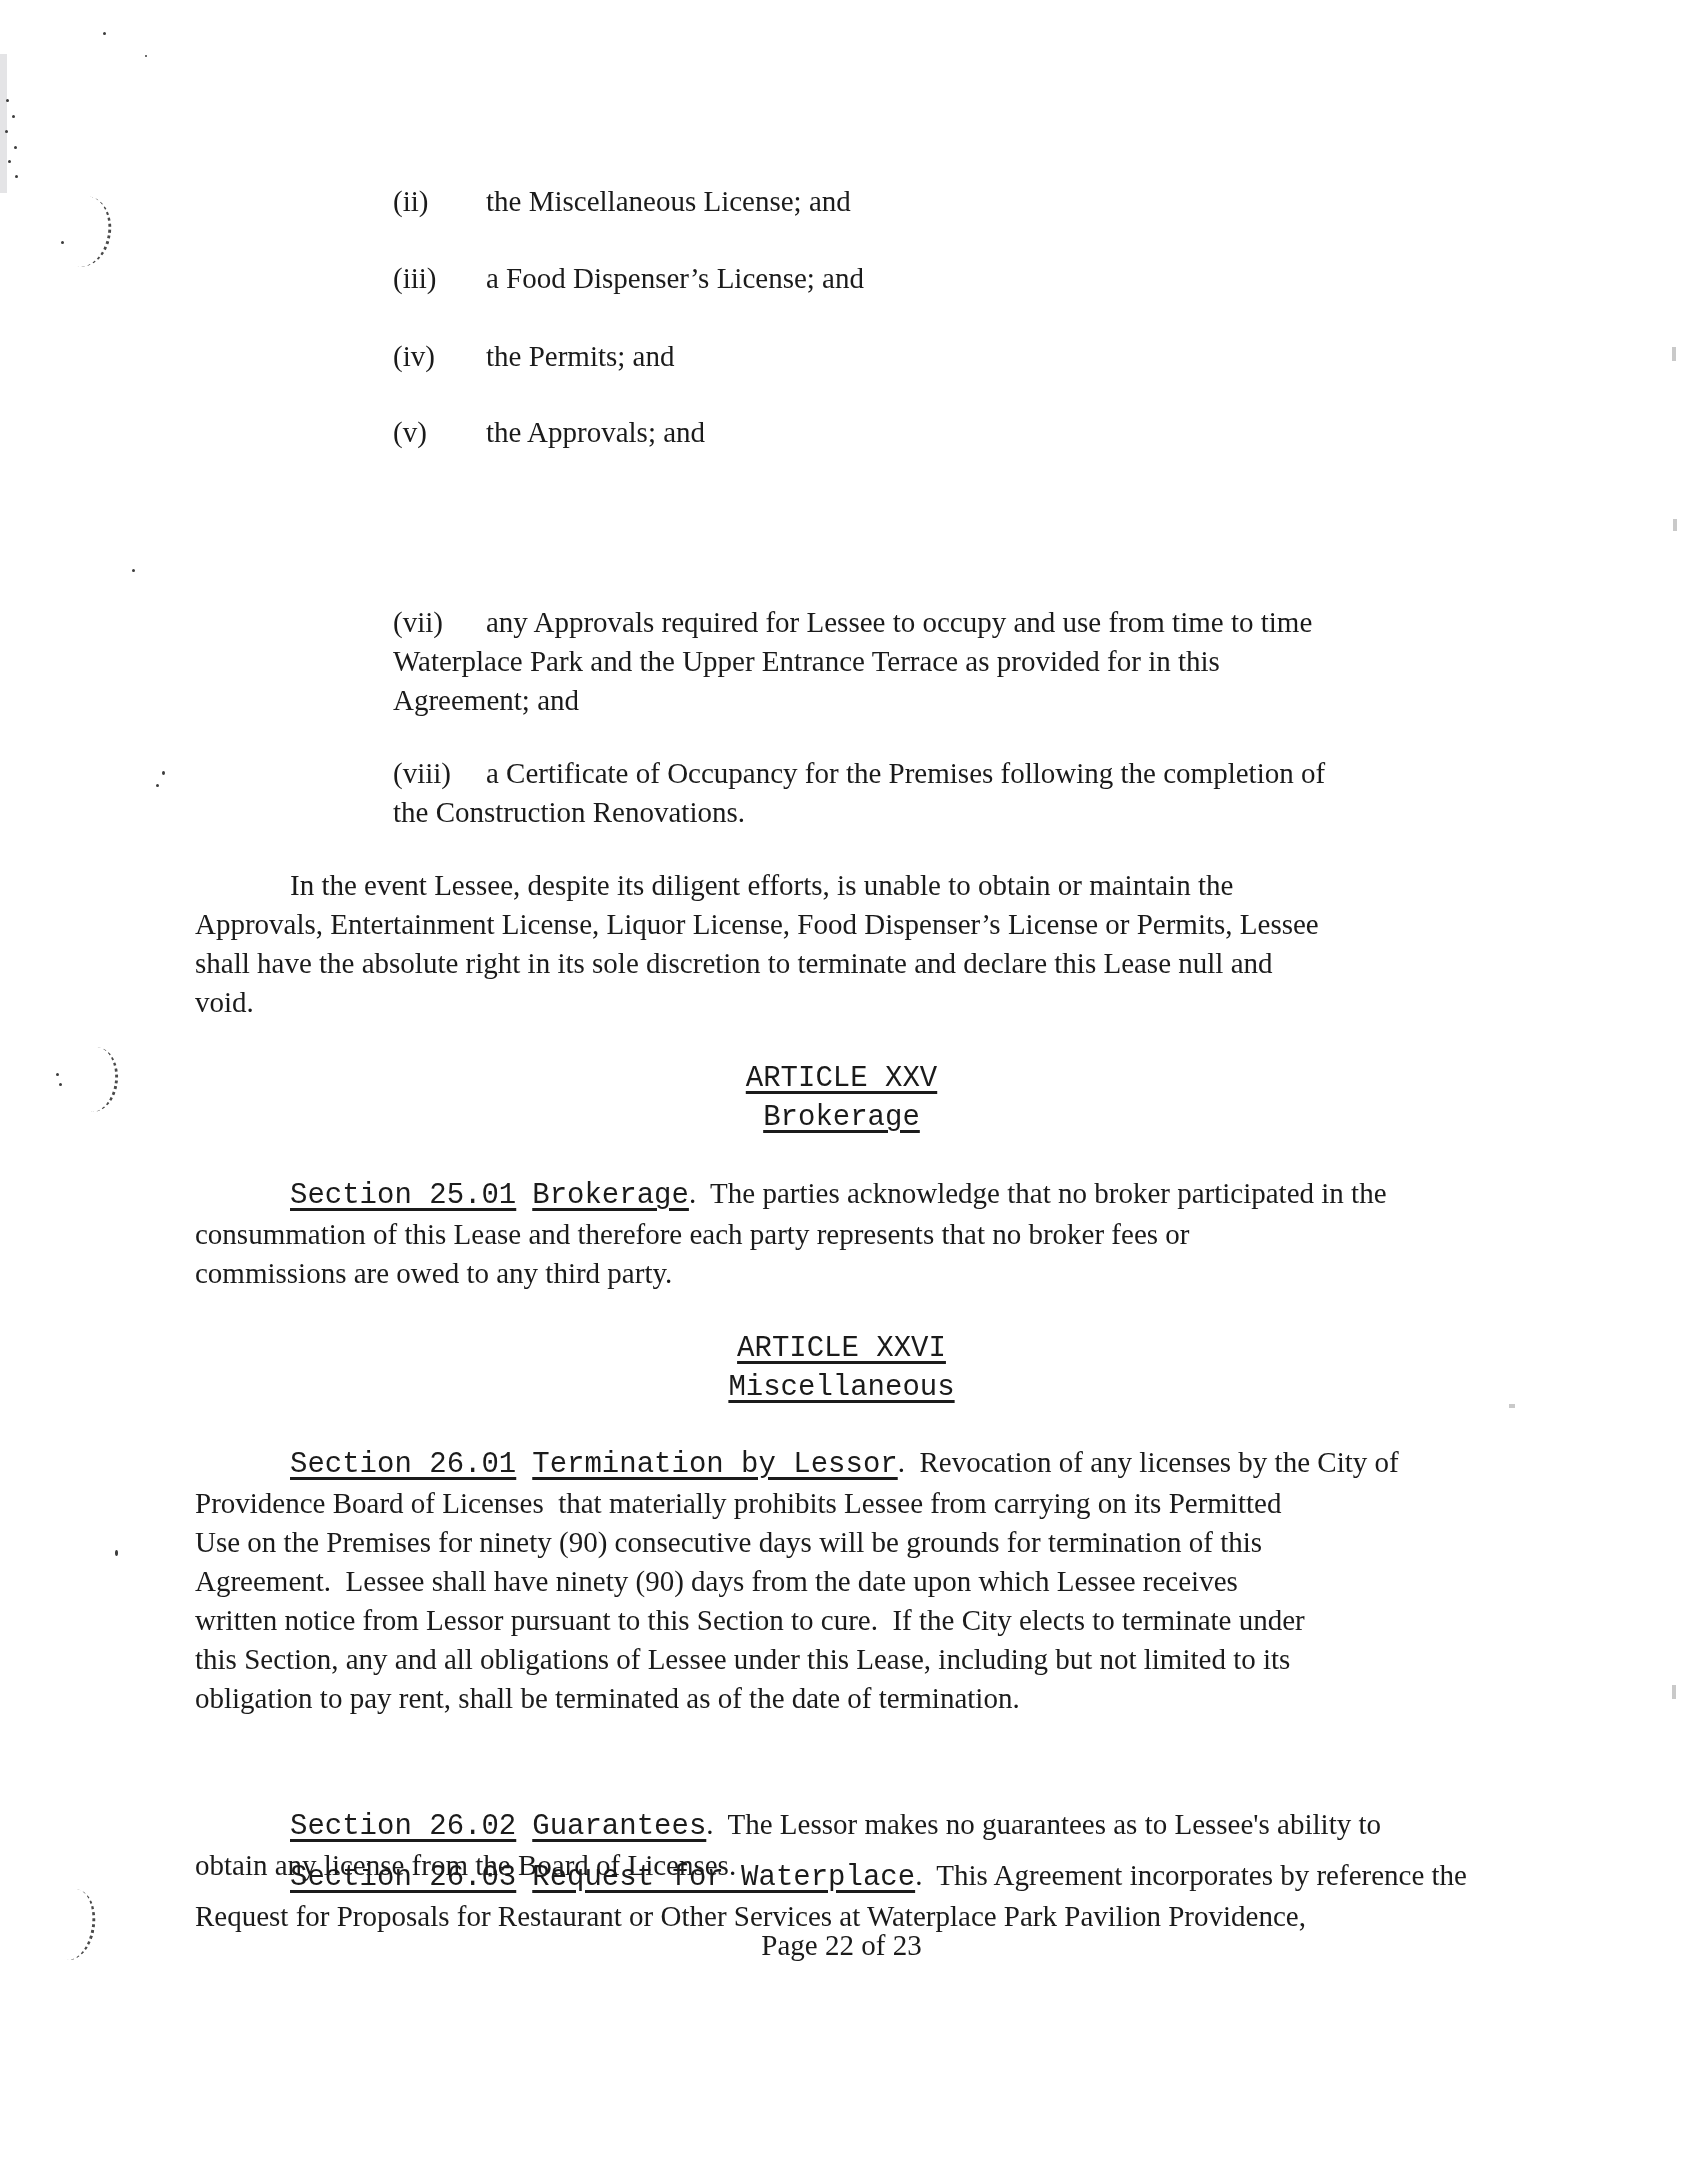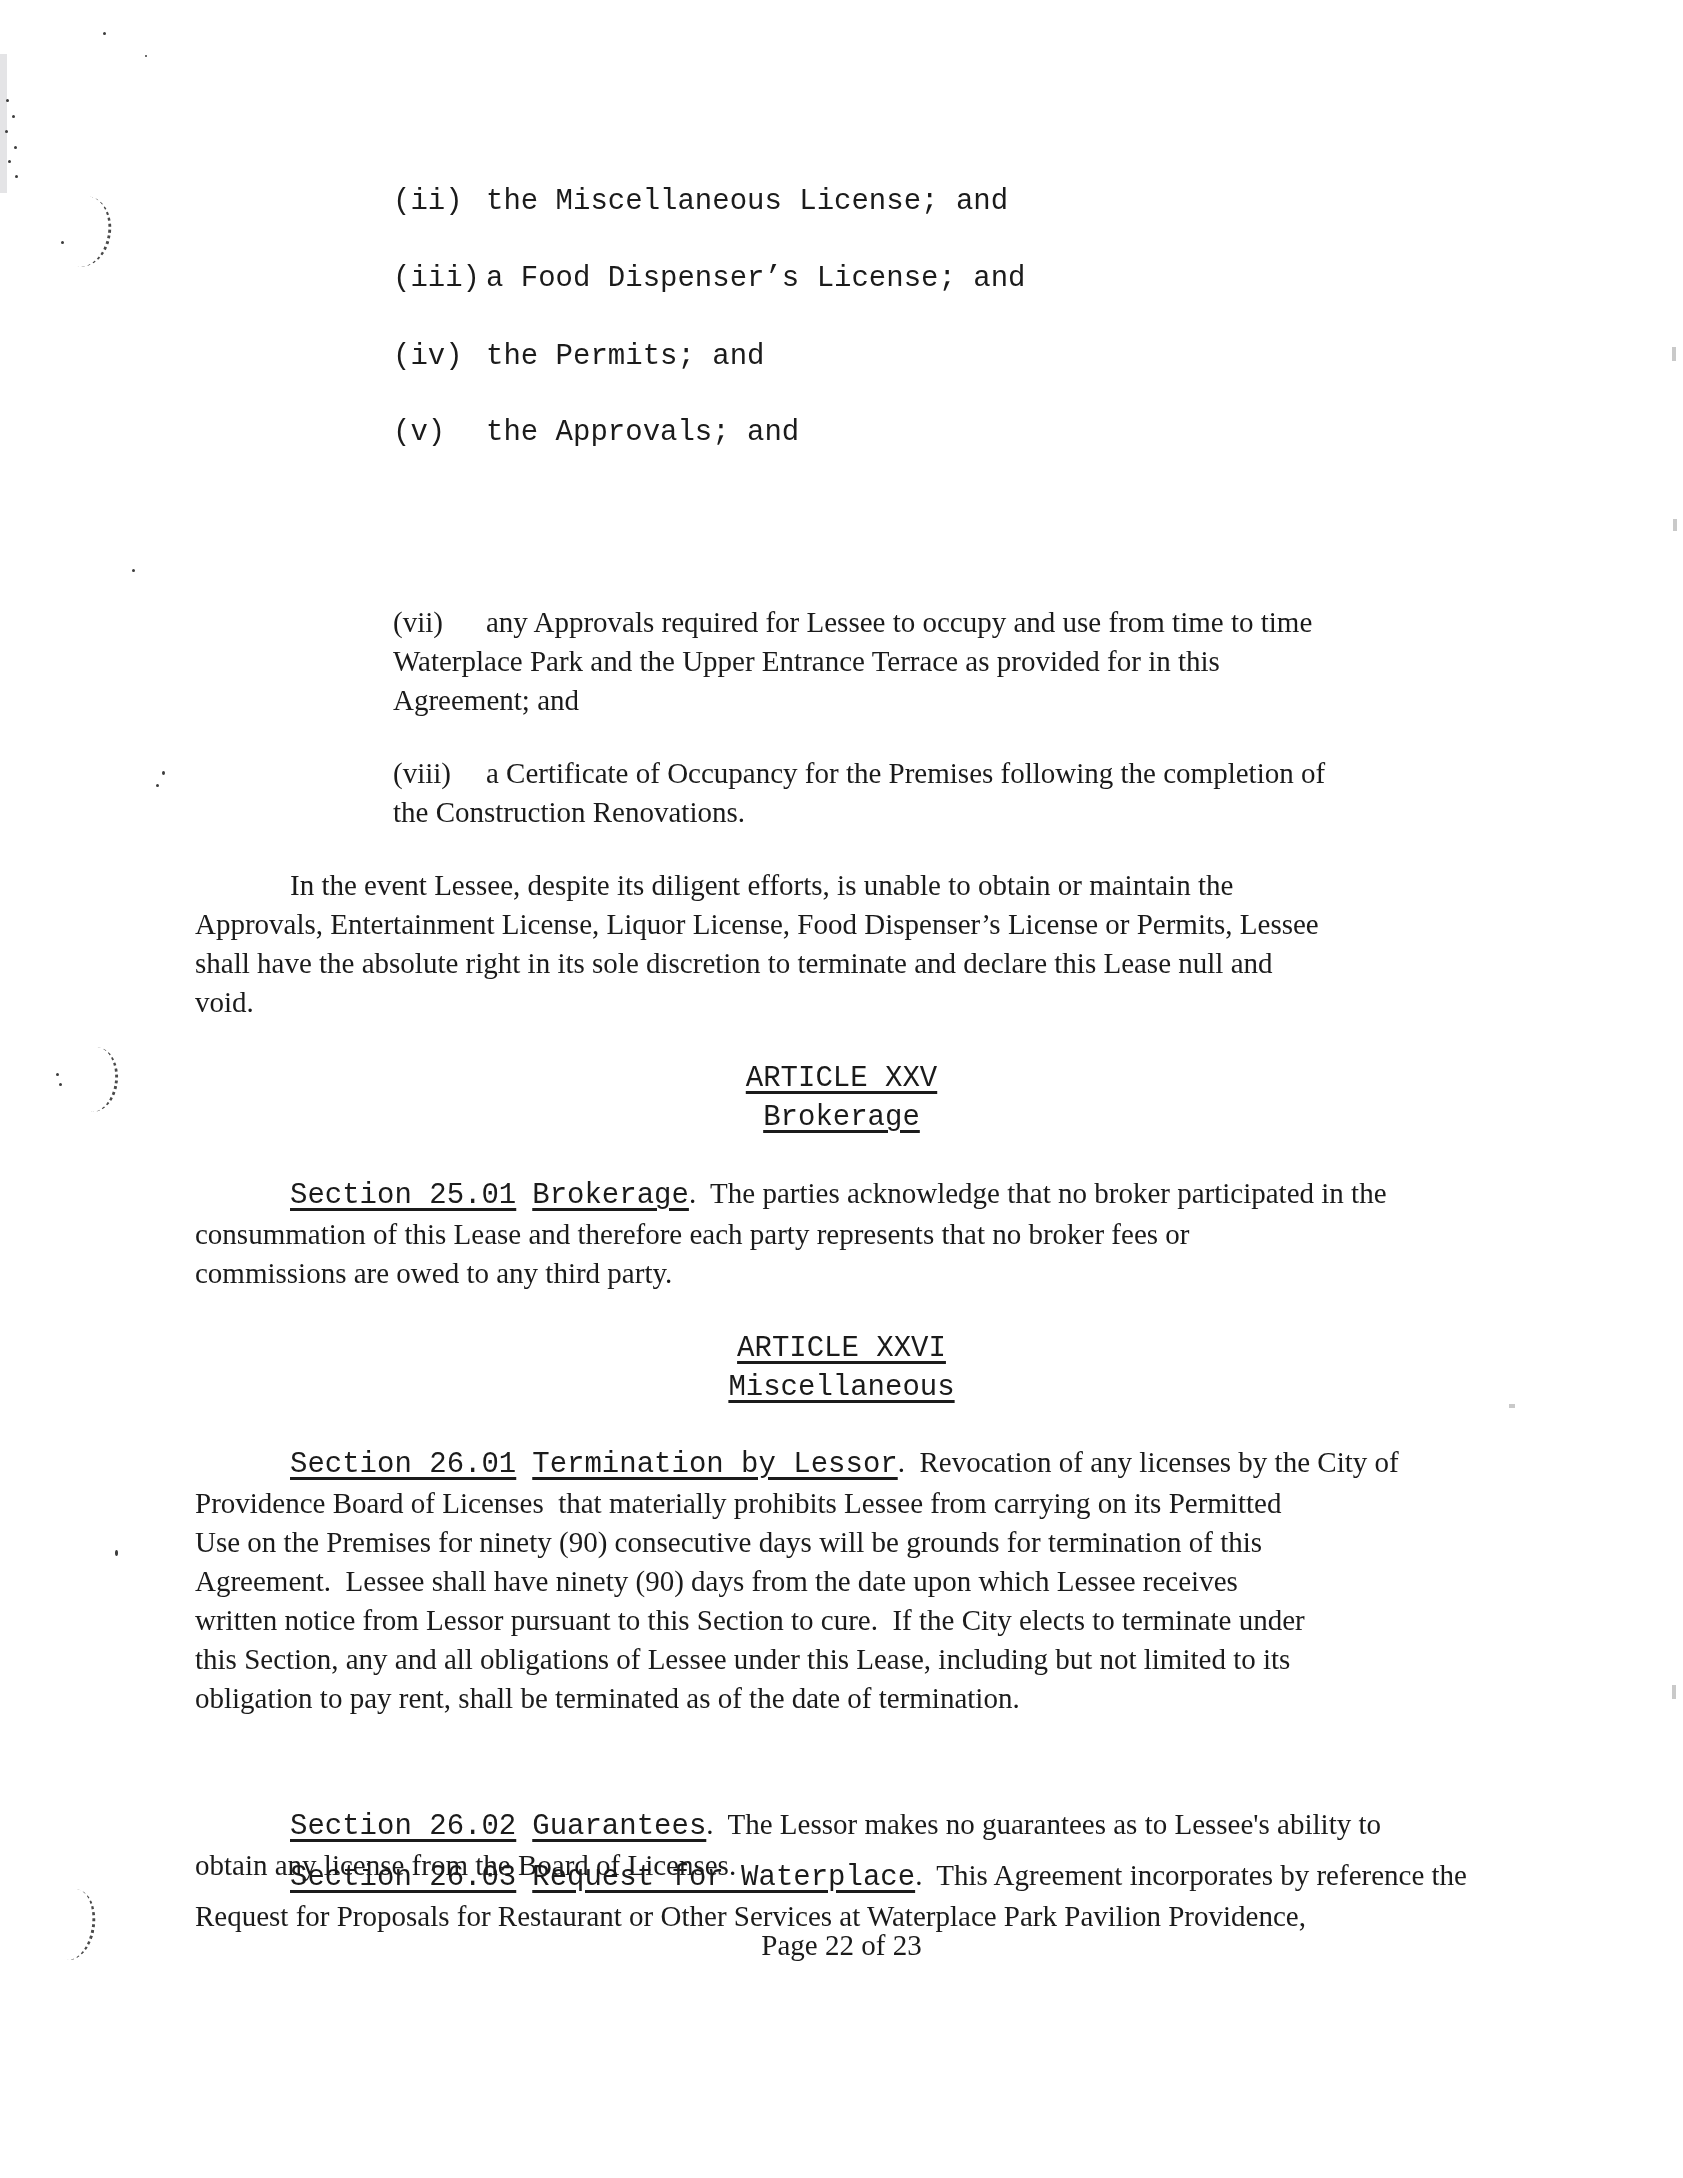--- a/index.html
+++ b/index.html
@@ -3,21 +3,21 @@
 <meta charset="utf-8">
 <style>
   html,body{margin:0;padding:0;background:#ffffff;}
   .page{
     position:relative;width:1683px;height:2178px;background:#ffffff;overflow:hidden;
     font-family:"Liberation Serif","DejaVu Serif",serif;
     color:#1b1b1b;font-size:29px;line-height:39px;
     -webkit-font-smoothing:antialiased;
   }
   
-  .li-row{position:absolute;left:393px;display:flex;white-space:pre-wrap;font-family:Liberation Mono, monospace;}
+  .li-row{position:absolute;left:393px;display:flex;white-space:pre-wrap;}
   .li-row .li-marker{flex:none;width:93px;white-space:pre;}
   
   .li-block{position:absolute;left:393px;white-space:pre-wrap;}
   .li-block .li-marker{display:inline-block;width:93px;white-space:pre;}
   
   .para{position:absolute;left:195px;white-space:pre-wrap;text-indent:95px;}
   .u{text-decoration:underline;text-decoration-thickness:2.5px;text-underline-offset:5px;font-family:Liberation Mono, monospace;}
   .run-title{margin-left:16px;}
   
   .article-heading{position:absolute;left:195px;width:1293px;text-align:center;}

